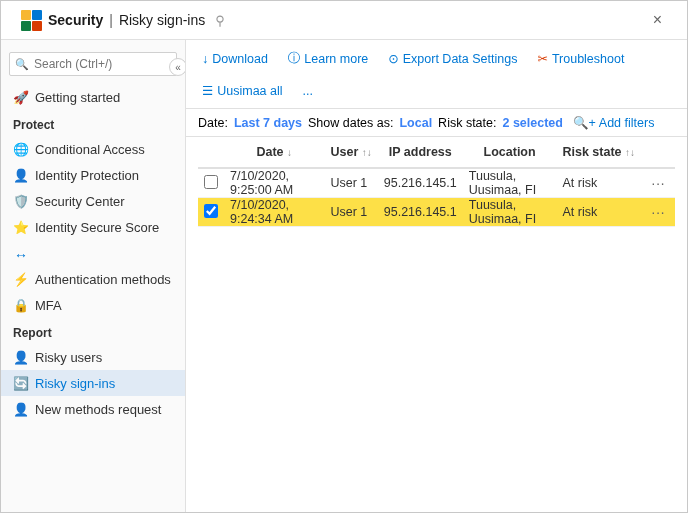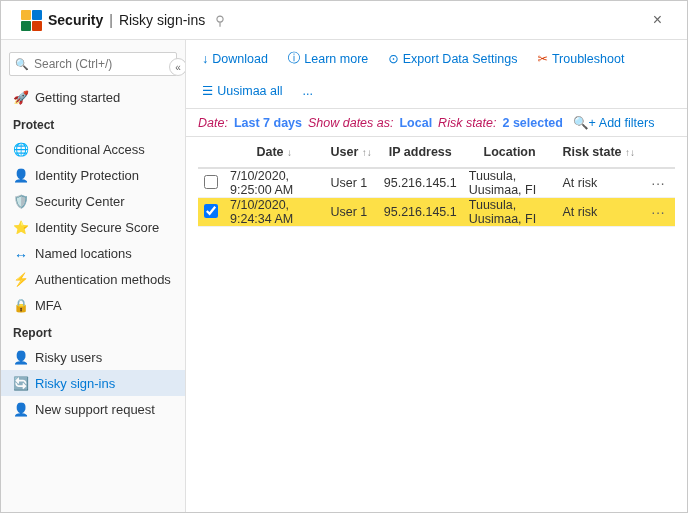--- a/index.html
+++ b/index.html
@@ -159,21 +159,21 @@
     }
     .filters-bar {
       display: flex;
       align-items: center;
       padding: 6px 12px;
       border-bottom: 1px solid #e0e0e0;
       gap: 6px;
       font-size: 12.5px;
       color: #333;
     }
-    .filter-label { font-weight: 400; color: #be185d; font-style: italic; }
+    .filter-label { font-weight: 400; color: #000000; }
     .filter-value { font-weight: 700; color: #3b82f6; }
     .add-filters-btn {
       display: flex;
       align-items: center;
       gap: 3px;
       color: #0078d4;
       cursor: pointer;
       border: none;
       background: none;
       font-size: 12.5px;
@@ -281,21 +281,20 @@
         <span>Security Center</span>
       </div>
 
 
       <div class="sidebar-item">
         <span class="sidebar-icon icon-yellow">⭐</span>
         <span>Identity Secure Score</span>
       </div>
       <div class="sidebar-item">
         <span class="sidebar-icon icon-blue" style="font-size:14px;">↔</span>
-        <span>Named locations</span>
       </div>
       <div class="sidebar-item">
         <span class="sidebar-icon icon-blue">⚡</span>
         <span>Authentication methods</span>
       </div>
       <div class="sidebar-item">
         <span class="sidebar-icon icon-shield">🔒</span>
         <span>MFA</span>
       </div>
 
@@ -306,21 +305,21 @@
         <span>Risky users</span>
       </div>
       <div class="sidebar-item active">
         <span class="sidebar-icon icon-blue">🔄</span>
         <span>Risky sign-ins</span>
       </div>
 
 
       <div class="sidebar-item">
         <span class="sidebar-icon icon-blue">👤</span>
-        <span>New support request</span>
+        <span>New methods request</span>
       </div>
     </div>
 
     <div class="content">
 
       <div class="toolbar">
         <button class="toolbar-btn">
           <span style="color:#0078d4;">↓</span>
           <span>Download</span>
         </button>

